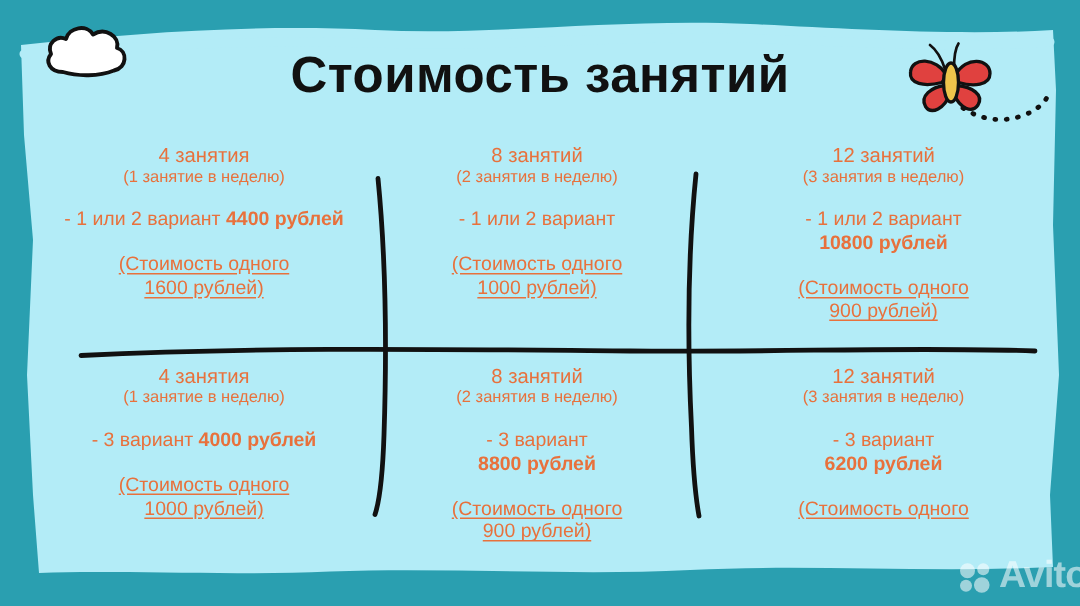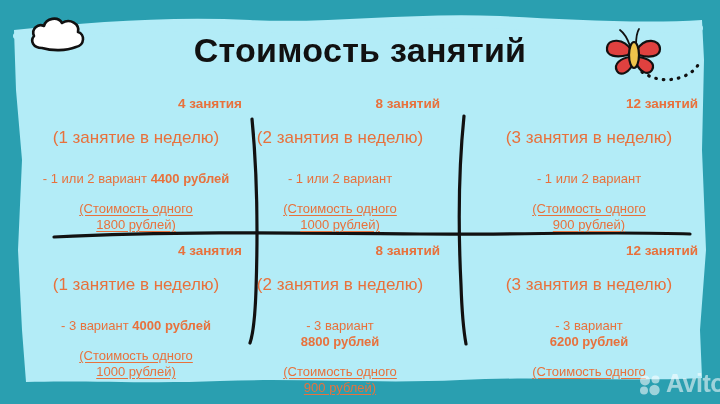--- a/index.html
+++ b/index.html
@@ -78,52 +78,50 @@
     height: 404px;
   }
   .cell {
     position: absolute;
     text-align: center;
     color: #e8713c;
     font-size: 13px;
     line-height: 1.22;
   }
   .cell .heading {
-    font-weight: bold;
+    font-weight: normal;
     font-size: 13.5px;
     white-space: nowrap;
-    text-align: right;
   }
   .cell .subheading {
     font-weight: normal;
-    font-size: 17px;
+    font-size: 11px;
     white-space: nowrap;
-    margin-top: 16px;
   }
   .cell .option {
-    margin-top: 22px;
+    margin-top: 12px;
     font-size: 13px;
   }
   .cell .option .amount {
     font-weight: bold;
   }
   .cell .per-unit {
     margin-top: 14px;
     font-size: 13px;
     text-decoration: underline;
     text-underline-offset: 2px;
   }
   .cell .per-unit .pu-line {
     display: block;
     white-space: nowrap;
   }
 
   
   .col-1 { left: 30px;  width: 212px; }
-  .col-2 { left: 240px; width: 200px; }
+  .col-2 { left: 258px; width: 200px; }
   .col-3 { left: 480px; width: 218px; }
 
   .row-1 { top: 96px; }
   .row-2 { top: 243px; }
 
   
   #avito-watermark {
     position: absolute;
     right: 16px;
     bottom: 8px;
@@ -194,21 +192,21 @@
 
     <div class="cell col-1 row-1">
       <div class="heading">4 занятия</div>
       <div class="subheading">(1 занятие в неделю)</div>
       <div class="option">
         <span>- 1 или 2 вариант</span>
         <span class="amount">4400 рублей</span>
       </div>
       <div class="per-unit">
         <span class="pu-line">(Стоимость одного</span>
-        <span class="pu-line">1800 рублей)</span>
+        <span class="pu-line">1600 рублей)</span>
       </div>
     </div>
 
     <div class="cell col-2 row-1">
       <div class="heading">8 занятий</div>
       <div class="subheading">(2 занятия в неделю)</div>
       <div class="option">
         <span>- 1 или 2 вариант</span>
         <br>
       </div>
@@ -217,20 +215,21 @@
         <span class="pu-line">1000 рублей)</span>
       </div>
     </div>
 
     <div class="cell col-3 row-1">
       <div class="heading">12 занятий</div>
       <div class="subheading">(3 занятия в неделю)</div>
       <div class="option">
         <span>- 1 или 2 вариант</span>
         <br>
+        <span class="amount">10800 рублей</span>
       </div>
       <div class="per-unit">
         <span class="pu-line">(Стоимость одного</span>
         <span class="pu-line">900 рублей)</span>
       </div>
     </div>
 
     <div class="cell col-1 row-2">
       <div class="heading">4 занятия</div>
       <div class="subheading">(1 занятие в неделю)</div>

